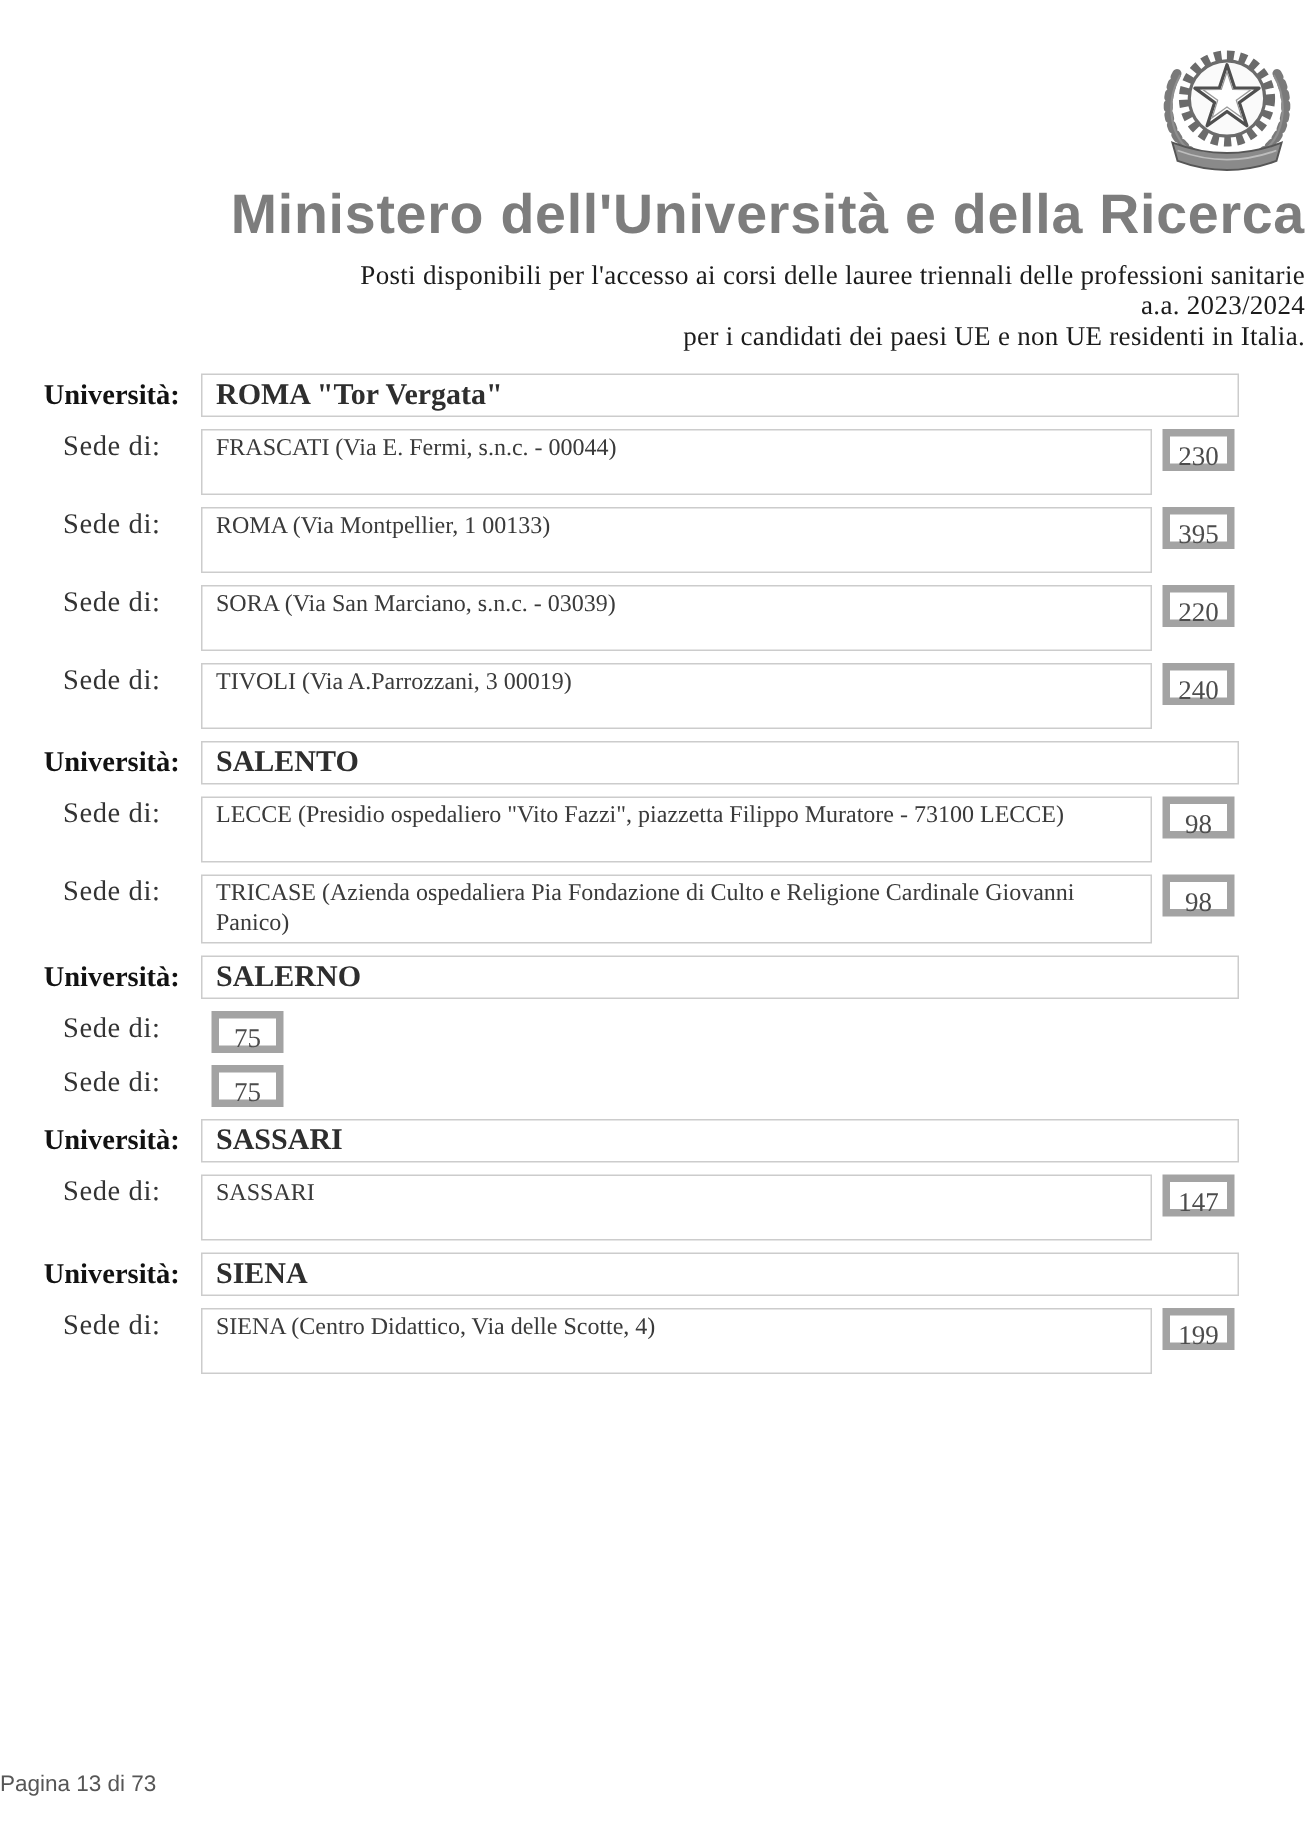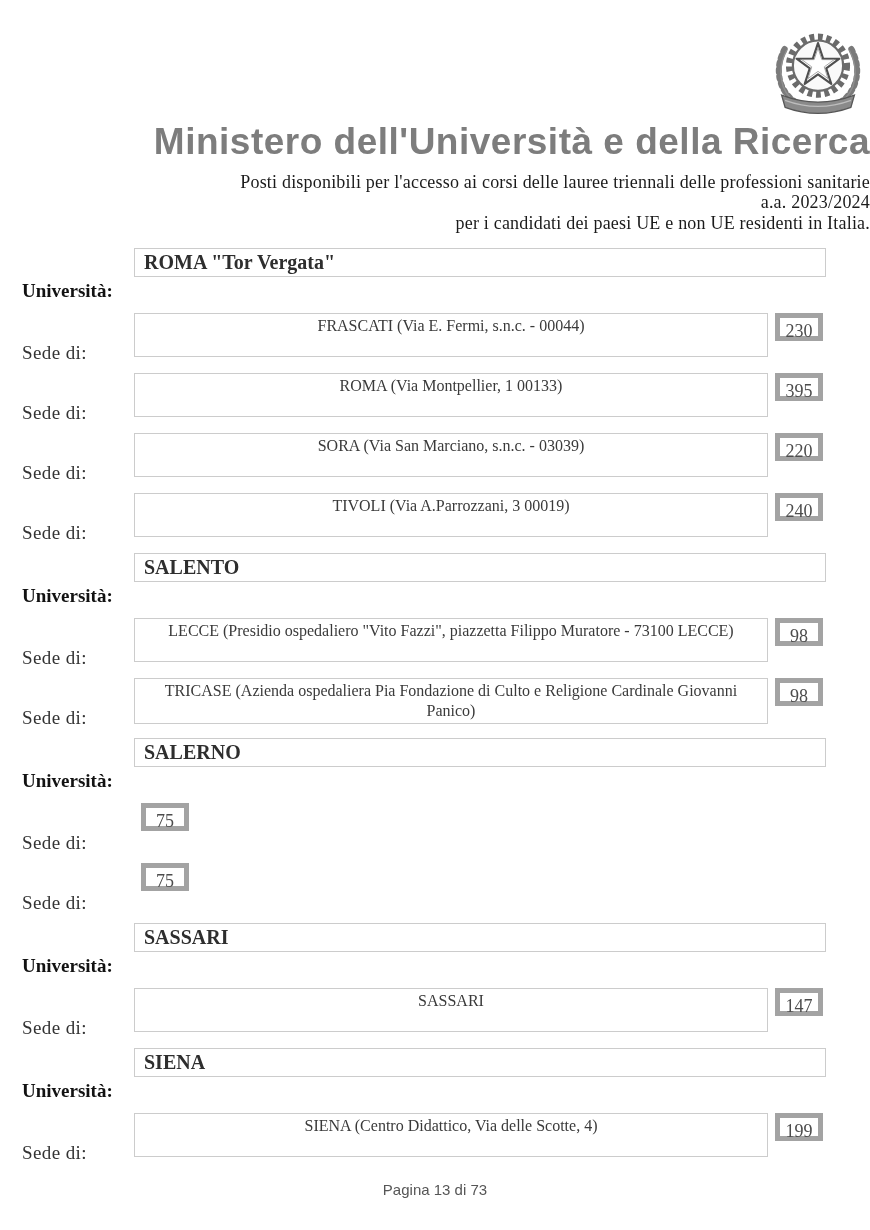--- a/index.html
+++ b/index.html
@@ -14,42 +14,42 @@
   .emblem { display:inline-block; height:92px; line-height:0; }
   .title {
     font-family:"Liberation Sans","DejaVu Sans",sans-serif;
     font-weight:bold; font-size:37px; color:#7d7d7d;
     margin:2px 0 9px 0; letter-spacing:0.5px; line-height:1.1;
   }
   .subtitle { font-weight:normal; font-size:18px; color:#1b1b1b; line-height:1.14; letter-spacing:0.2px; }
 
   .sections { margin-top:15px; }
   .row { display:flex; align-items:flex-start; margin:0 0 8px 22px; }
-  .label-col { width:112px; min-width:112px; text-align:left; padding-right:7px; box-sizing:border-box;margin-top:28px; }
+  .label-col { width:112px; min-width:112px; text-align:center; padding-right:7px; box-sizing:border-box; }
   .uni-row .label-col { font-weight:bold; font-size:19px; color:#121212; line-height:29px; }
   .sede-row .label-col { font-size:19px; color:#333333; line-height:24px; letter-spacing:0.4px; }
   .uni-box {
     flex:1; margin-right:44px; border:1px solid #cccccc;
     height:29px; line-height:27px; padding:0 9px;
     font-weight:bold; font-size:20px; color:#2e2e2e;
     box-sizing:border-box; overflow:hidden; white-space:nowrap; background:#fff;
   }
   .sede-box {
     width:634px; min-height:44px; border:1px solid #cccccc;
     padding:2px 9px; font-size:16px; color:#3a3a3a; line-height:20px;
-    box-sizing:border-box; background:#fff;text-align:center;
+    box-sizing:border-box; background:#fff;
   }
   .seat-box {
     width:48px; height:28px; margin-left:7px; border:5px solid #a3a3a3;
     text-align:center; line-height:26px; font-size:18px; color:#4c4c4c;
     box-sizing:border-box; background:#fff;
   }
 
   .footer {
-    position:absolute; left:0; bottom:32px; width:100%; text-align:center;
+    position:absolute; left:0; bottom:32px; width:100%; 
     font-family:"Liberation Sans","DejaVu Sans",sans-serif;
     font-size:15px; color:#565656;
   }
 </style>
 </head>
 <body>
 
 <div class="page">
 
   <div class="header">

